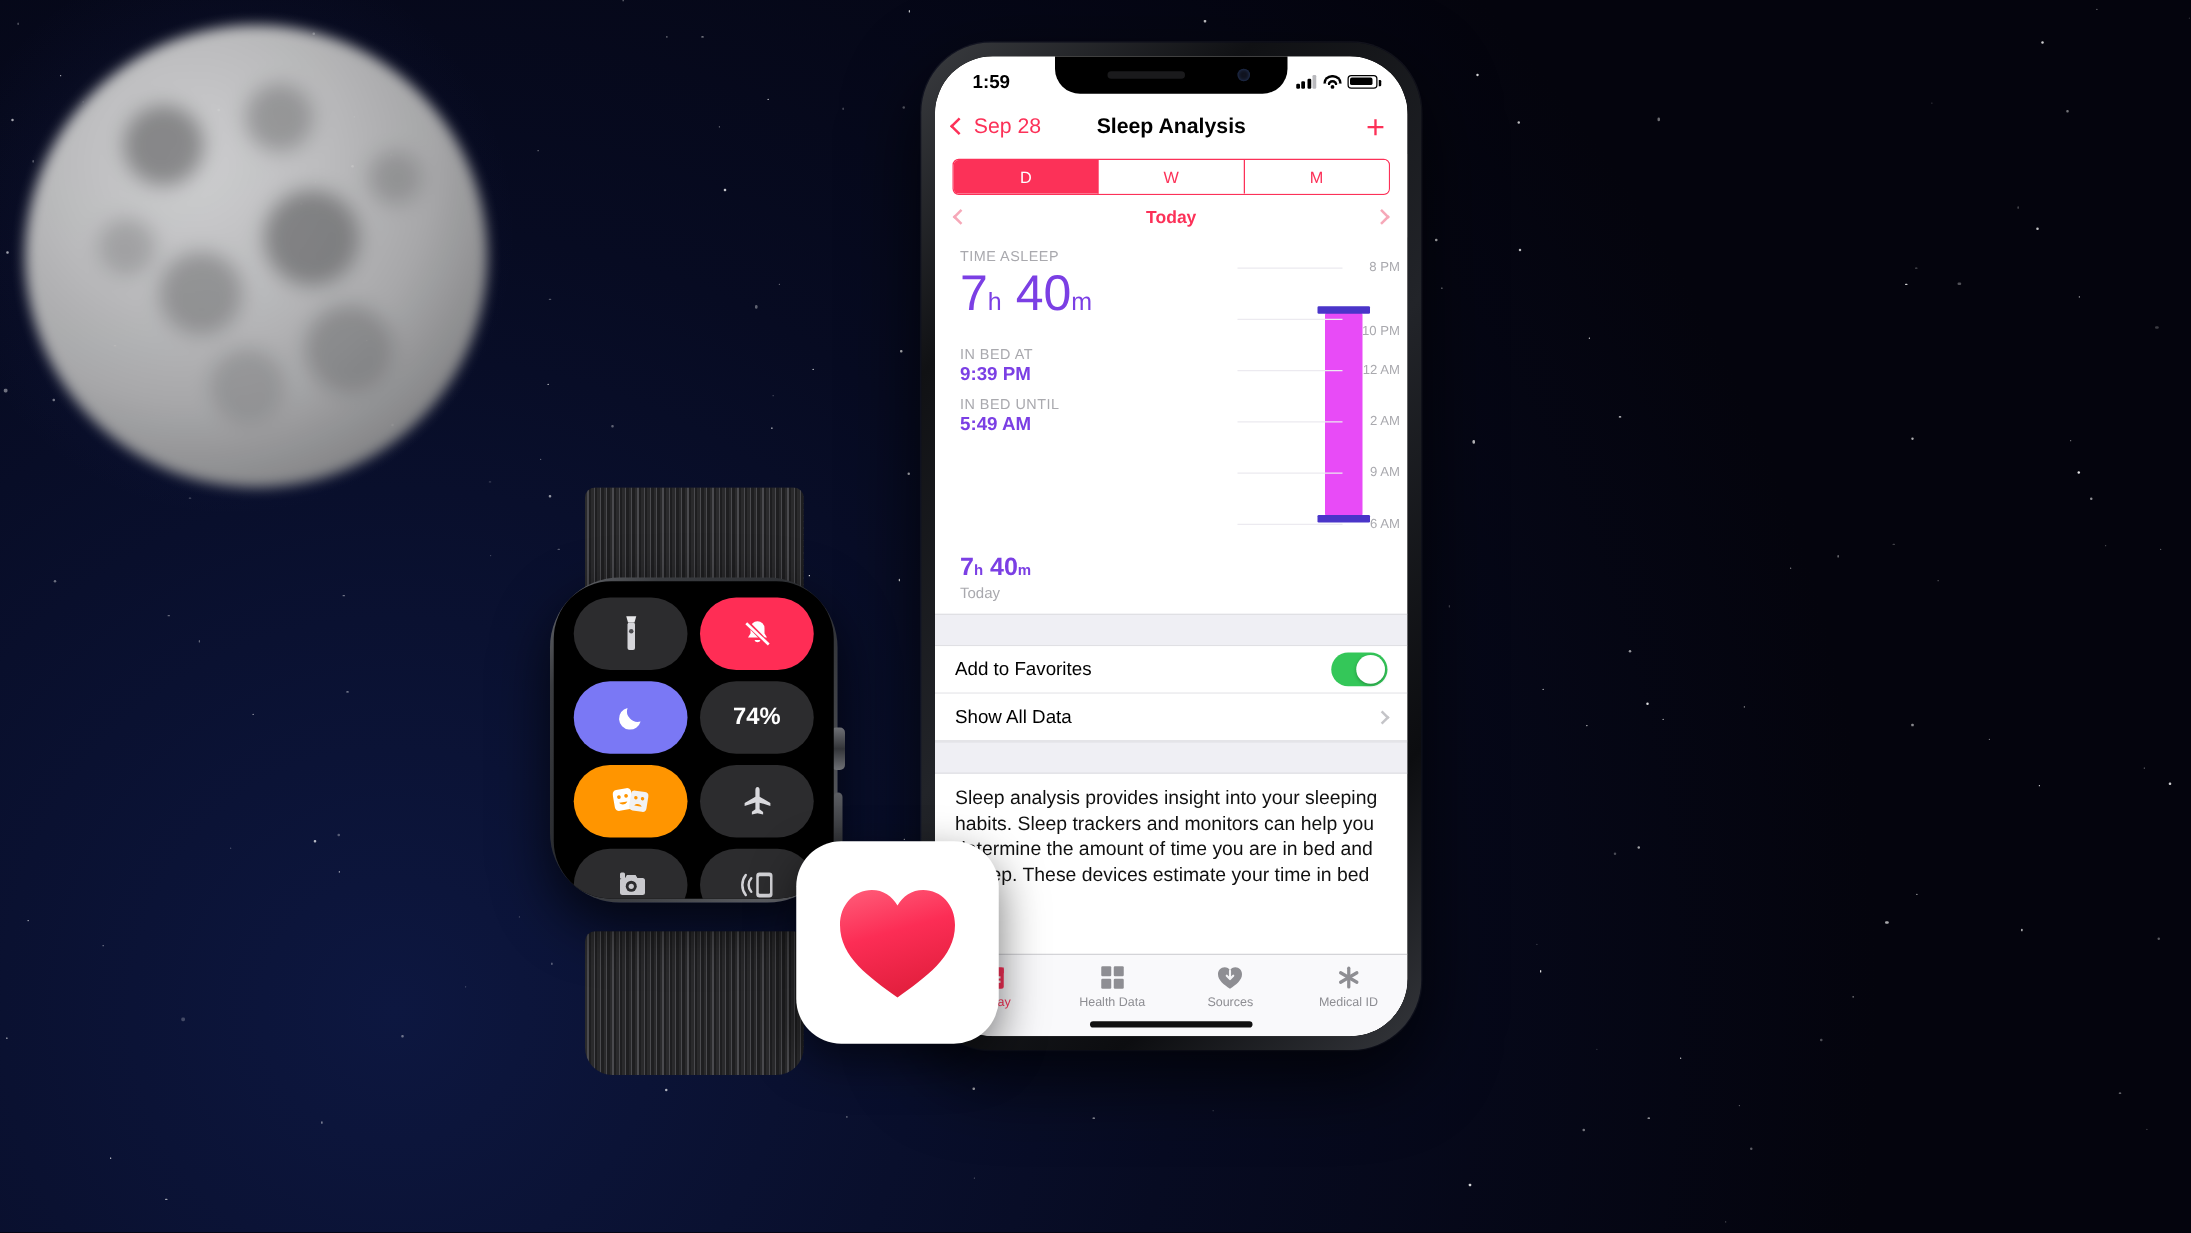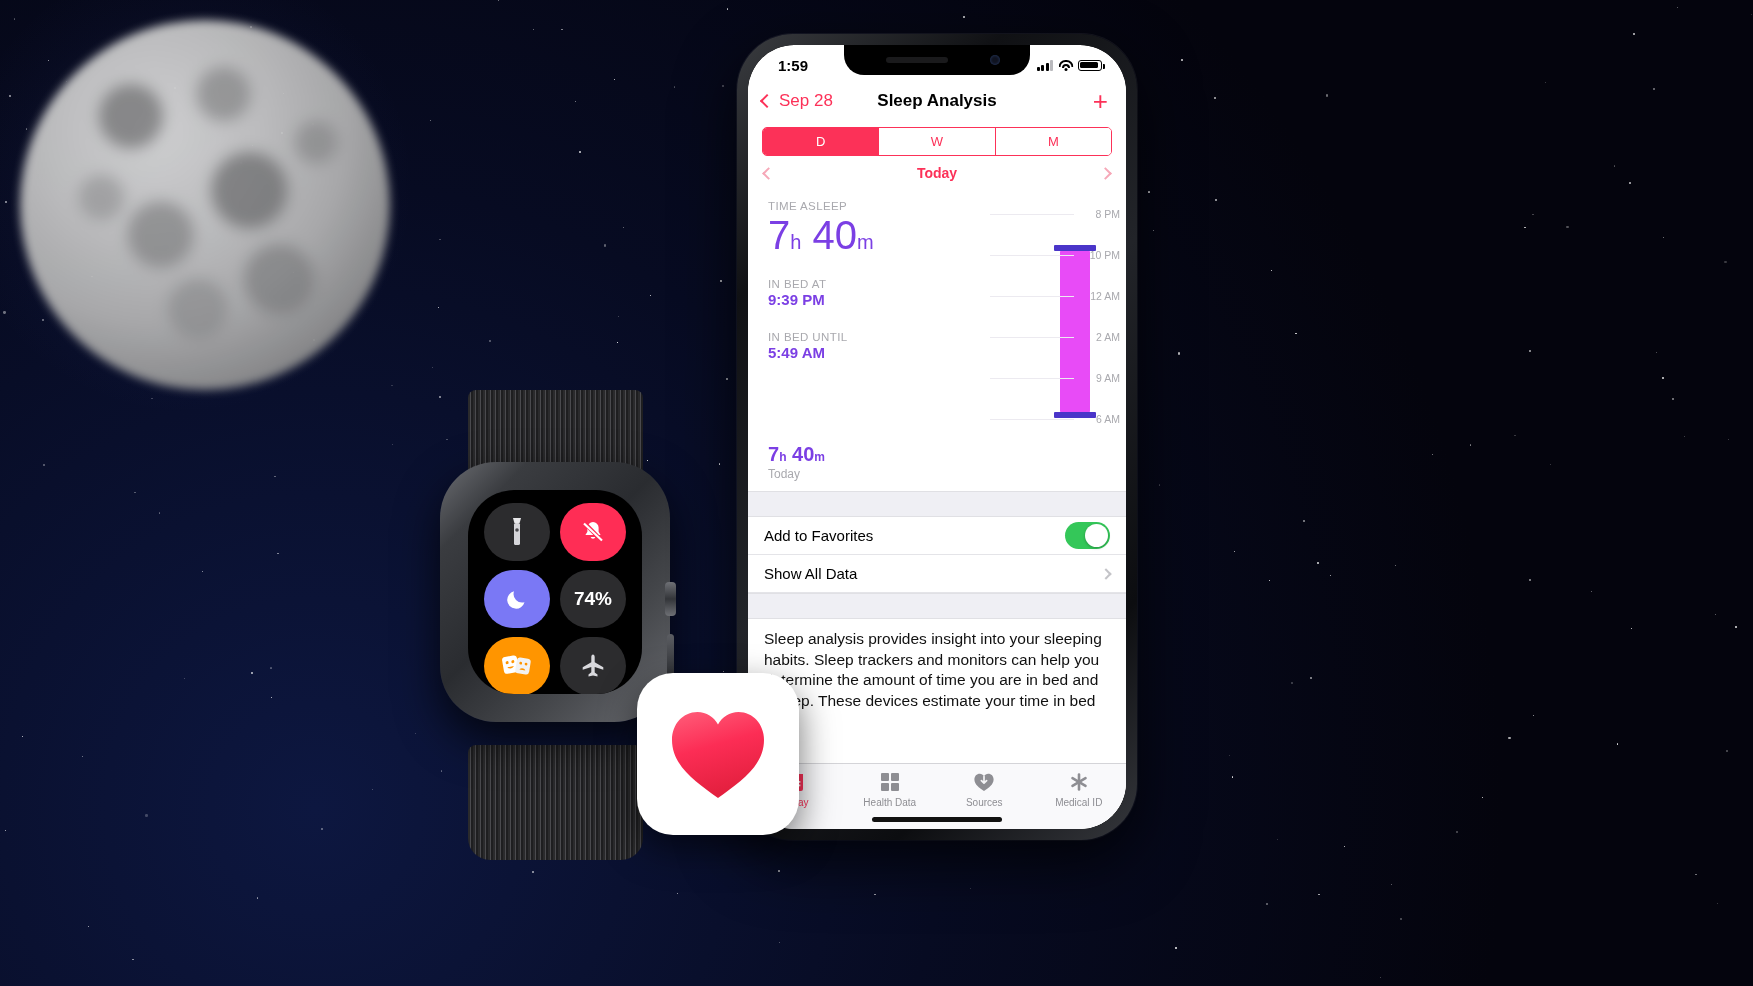--- a/index.html
+++ b/index.html
@@ -159,21 +159,21 @@
   .dot { width:7px; height:7px; border-radius:50%; display:block; }
 
   
   .sleep-panel { display:flex; padding:10px 0 4px; }
   .sleep-left { flex:1; padding-left:20px; }
   .lbl-caps { font-size:11.5px; letter-spacing:.4px; color:#a9a9ae; text-transform:uppercase; }
   .big-time { font-size:40px; color:#7B3FE4; font-weight:300; line-height:1.05; margin-top:2px; }
   .big-time .u { font-size:20px; }
   .sub-block { margin-top:22px; }
   .sub-val { font-size:15px; color:#7B3FE4; font-weight:bold; margin-top:1px; }
-  .sub-block.second { margin-top:23px; }
+  .sub-block.second { margin-top:10px; }
 
   .chart {
     width:130px; position:relative; margin-right:6px;
   }
   .grid-row {
     position:absolute; left:0; right:0; height:1px; background:#eceaf0;
   }
   .tick-label {
     position:absolute; right:0; font-size:10.5px; color:#a9a9ae; transform:translateY(-50%);
   }
@@ -239,21 +239,21 @@
       repeating-linear-gradient(0deg, #242426 0 2px, #55555a 2px 3px, #1c1c1e 3px 5px),
       #2b2b2e;
     border-radius:8px;
   }
   .band.top { top:0; }
   .band.bot { top:355px; height:115px; border-radius:8px 8px 22px 22px; }
   .watch-body {
     position:absolute; left:20px; top:72px; width:230px; height:260px;
     border-radius:56px;
     background:linear-gradient(135deg,#6d6f74 0%,#3a3c40 18%,#2a2c30 46%,#46484c 72%,#6a6c71 100%);
-    padding:28px;
+    padding:3px;
     box-shadow:0 18px 44px rgba(0,0,0,.7);
   }
   .watch-screen {
     width:100%; height:100%; border-radius:46px; background:#000;
     padding:13px 16px; position:relative; overflow:hidden;
   }
   .cc-grid { display:grid; grid-template-columns:1fr 1fr; gap:9px 10px; }
   .cc-btn {
     height:58px; border-radius:29px; display:flex; align-items:center; justify-content:center;
     background:#2c2c2e; color:#fff;
@@ -643,21 +643,21 @@
 
           <div class="chart" id="chart" style="height: 233px;">
             <div class="plot" id="plot" style="left: 56px; width: 52px;">
                 <div class="bar-asleep" style="top: 49.875px; height: 163.317px; background: rgb(232, 75, 247);"></div>
                 <div class="bar-inbed" style="top: 44.825px; background: rgb(74, 53, 201);"></div>
                 <div class="bar-inbed" style="top: 212.242px; background: rgb(74, 53, 201);"></div>
               </div>
           <div class="grid-row" style="top: 14px; right: 46px;"></div>
               <div class="tick-label" style="top: 14px; margin-left: 11px;">8 PM</div>
               <div class="grid-row" style="top: 55px; right: 46px;"></div>
-              <div class="tick-label" style="top: 55px;">10 PM</div>
+              <div class="tick-label" style="top: 65px;">10 PM</div>
               <div class="grid-row" style="top: 96px; right: 46px;"></div>
               <div class="tick-label" style="top: 96px;">12 AM</div>
               <div class="grid-row" style="top: 137px; right: 46px;"></div>
               <div class="tick-label" style="top: 137px;">2 AM</div>
               <div class="grid-row" style="top: 178px; right: 46px;"></div>
               <div class="tick-label" style="top: 178px;">9 AM</div>
               <div class="grid-row" style="top: 219px; right: 46px;"></div>
               <div class="tick-label" style="top: 219px;">6 AM</div>
             </div>
         </div>

